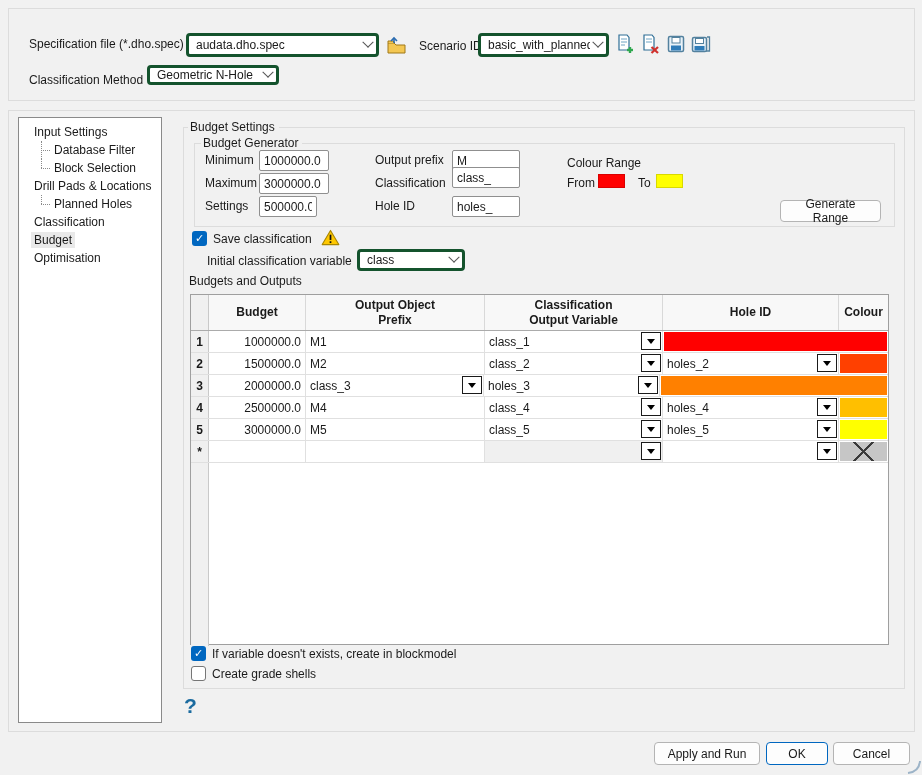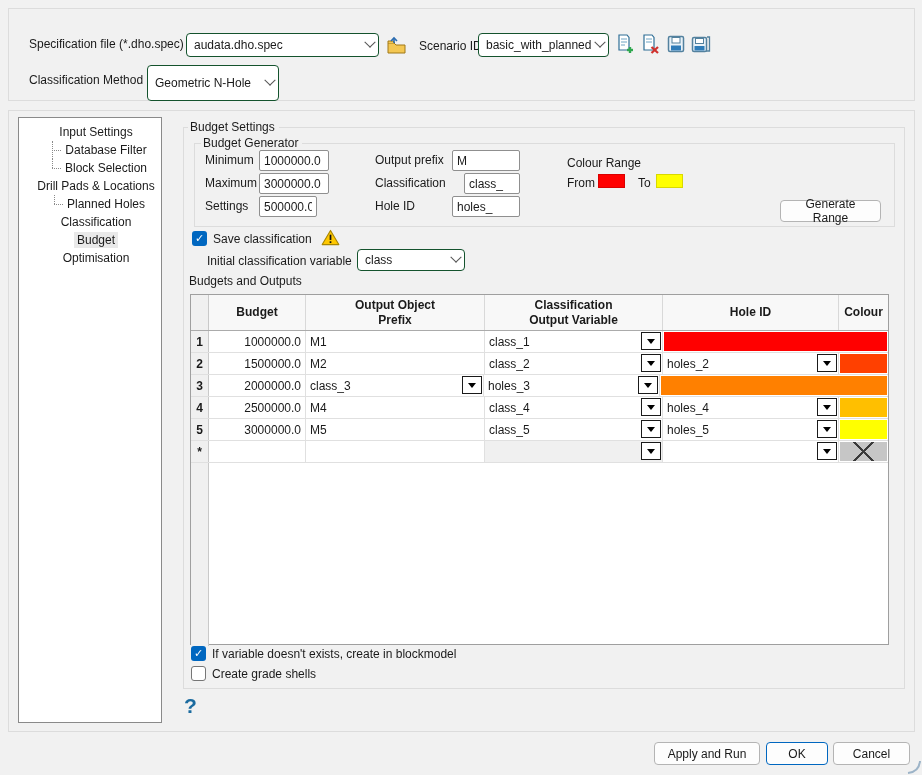--- a/index.html
+++ b/index.html
@@ -6,21 +6,21 @@
   body{width:922px;height:775px;overflow:hidden;background:#f1f1f1;
        font-family:"Liberation Sans",sans-serif;font-size:12px;color:#1a1a1a;position:relative;}
   .abs{position:absolute;}
   .lbl{white-space:nowrap;}
 
   
   .groupbox{border:1px solid #dcdcdc;border-radius:0;background:#f1f1f1;}
   .groupcap{position:absolute;background:#f1f1f1;padding:0 4px 0 2px;white-space:nowrap;}
 
   
-  .combo{background:#fff;border:1px solid #14532d;border-radius:4px;display:flex;align-items:center;
+  .combo{background:#fff;border:3px solid #14532d;border-radius:4px;display:flex;align-items:center;
          padding:0 4px 0 7px;box-sizing:border-box;cursor:default;}
   .combo .txt{flex:1;overflow:hidden;white-space:nowrap;}
   .chev{width:7px;height:7px;border-right:1.4px solid #555;border-bottom:1.4px solid #555;
         transform:rotate(45deg) translate(-2px,-2px);flex:none;margin-left:4px;}
 
   
   .tin{background:#fff;border:1px solid #8f8f8f;border-radius:2px;box-sizing:border-box;
        font-family:"Liberation Sans",sans-serif;font-size:12px;padding:0 4px;color:#1a1a1a;}
 
   
@@ -29,21 +29,21 @@
   .btn.default{border:1.5px solid #0067c0;}
 
   
   .cb{width:15px;height:15px;border-radius:3px;box-sizing:border-box;flex:none;
       display:flex;align-items:center;justify-content:center;}
   .cb.on{background:#0067c0;color:#fff;font-size:11px;line-height:1;}
   .cb.off{background:#fff;border:1px solid #767676;}
 
   
   .tree{background:#fff;border:1px solid #8a8a8a;box-sizing:border-box;padding-top:5px;}
-  .titem{display:flex;align-items:center;height:18px;padding-left:12px;cursor:default;justify-content:center;}
+  .titem{display:flex;align-items:center;height:18px;padding-left:12px;cursor:default;}
   .titem .label{padding:1px 3px;white-space:nowrap;}
   .titem.sel .label{background:#e9e9e9;}
   .conn{position:relative;width:14px;height:18px;margin-left:2px;flex:none;}
   .conn::before{content:"";position:absolute;left:4px;top:0;height:9px;border-left:1px dotted #8a8a8a;}
   .conn.tee::before{height:18px;}
   .conn::after{content:"";position:absolute;left:4px;top:9px;width:9px;border-top:1px dotted #8a8a8a;}
 
   
   .grid{background:#fff;border:1px solid #9f9f9f;box-sizing:border-box;}
   .grid-header{display:flex;height:36px;background:#f8f8f8;border-bottom:1px solid #ababab;box-sizing:border-box;}
@@ -141,21 +141,21 @@
     <svg width="20" height="19" viewBox="0 0 20 19">
       <path d="M16 2 L18.5 2 L18.5 16 L7 16" fill="none" stroke="#53819e" stroke-width="1.3"></path>
       <rect x="1.5" y="2.5" width="14" height="14" rx="1.5" fill="#e9f2f8" stroke="#53819e" stroke-width="1.5"></rect>
       <rect x="4.5" y="3.5" width="8" height="5" fill="#fff" stroke="#53819e" stroke-width="1"></rect>
       <rect x="3.5" y="11" width="10" height="4.5" fill="#2f7cb8"></rect>
     </svg>
   </div>
 
   <span class="abs lbl" style="left:20px;top:64px;">Classification Method</span>
 
-  <div class="abs combo" style="left:138px;top:56px;width:132px;height:36px;">
+  <div class="abs combo" style="left:138px;top:56px;width:132px;height:20px;">
     <span class="txt">Geometric N-Hole</span>
     <span class="chev"></span>
   </div>
 </div>
 
 <div class="abs groupbox" style="left:8px;top:110px;width:905px;height:620px;"></div>
 
 <div class="abs tree" style="left:18px;top:117px;width:144px;height:606px;">
   <div class="titem">
       <span class="label">Input Settings</span>
@@ -195,21 +195,21 @@
 <span class="abs lbl" style="left:205px;top:153px;">Minimum</span>
 <input class="abs tin" style="left: 259px; top: 150px; width: 70px; height: 21px;" value="1000000.0">
 <span class="abs lbl" style="left:205px;top:176px;">Maximum</span>
 <input class="abs tin" style="left: 259px; top: 173px; width: 70px; height: 21px;" value="3000000.0">
 <span class="abs lbl" style="left:205px;top:199px;">Settings</span>
 <input class="abs tin" style="left: 259px; top: 196px; width: 58px; height: 21px;" value="500000.0">
 
 <span class="abs lbl" style="left:375px;top:153px;">Output prefix</span>
 <input class="abs tin" style="left: 452px; top: 150px; width: 68px; height: 21px;" value="M">
 <span class="abs lbl" style="left:375px;top:176px;">Classification</span>
-<input class="abs tin" style="left: 452px; top: 173px; width: 56px; height: 21px; margin-left: 12px;" value="class_">
+<input class="abs tin" style="left: 452px; top: 167px; width: 68px; height: 21px;" value="class_">
 <span class="abs lbl" style="left:375px;top:199px;">Hole ID</span>
 <input class="abs tin" style="left: 452px; top: 196px; width: 68px; height: 21px;" value="holes_">
 
 <span class="abs lbl" style="left:567px;top:156px;">Colour Range</span>
 <span class="abs lbl" style="left:567px;top:176px;">From</span>
 <div class="abs rangesw" style="left: 598px; top: 174px; width: 27px; height: 14px; background: rgb(255, 0, 0);"></div>
 <span class="abs lbl" style="left:638px;top:176px;">To</span>
 <div class="abs rangesw" style="left: 656px; top: 174px; width: 27px; height: 14px; background: rgb(255, 255, 0);"></div>
 
 <button class="abs btn" style="left:780px;top:200px;width:101px;height:22px;">Generate Range</button>

